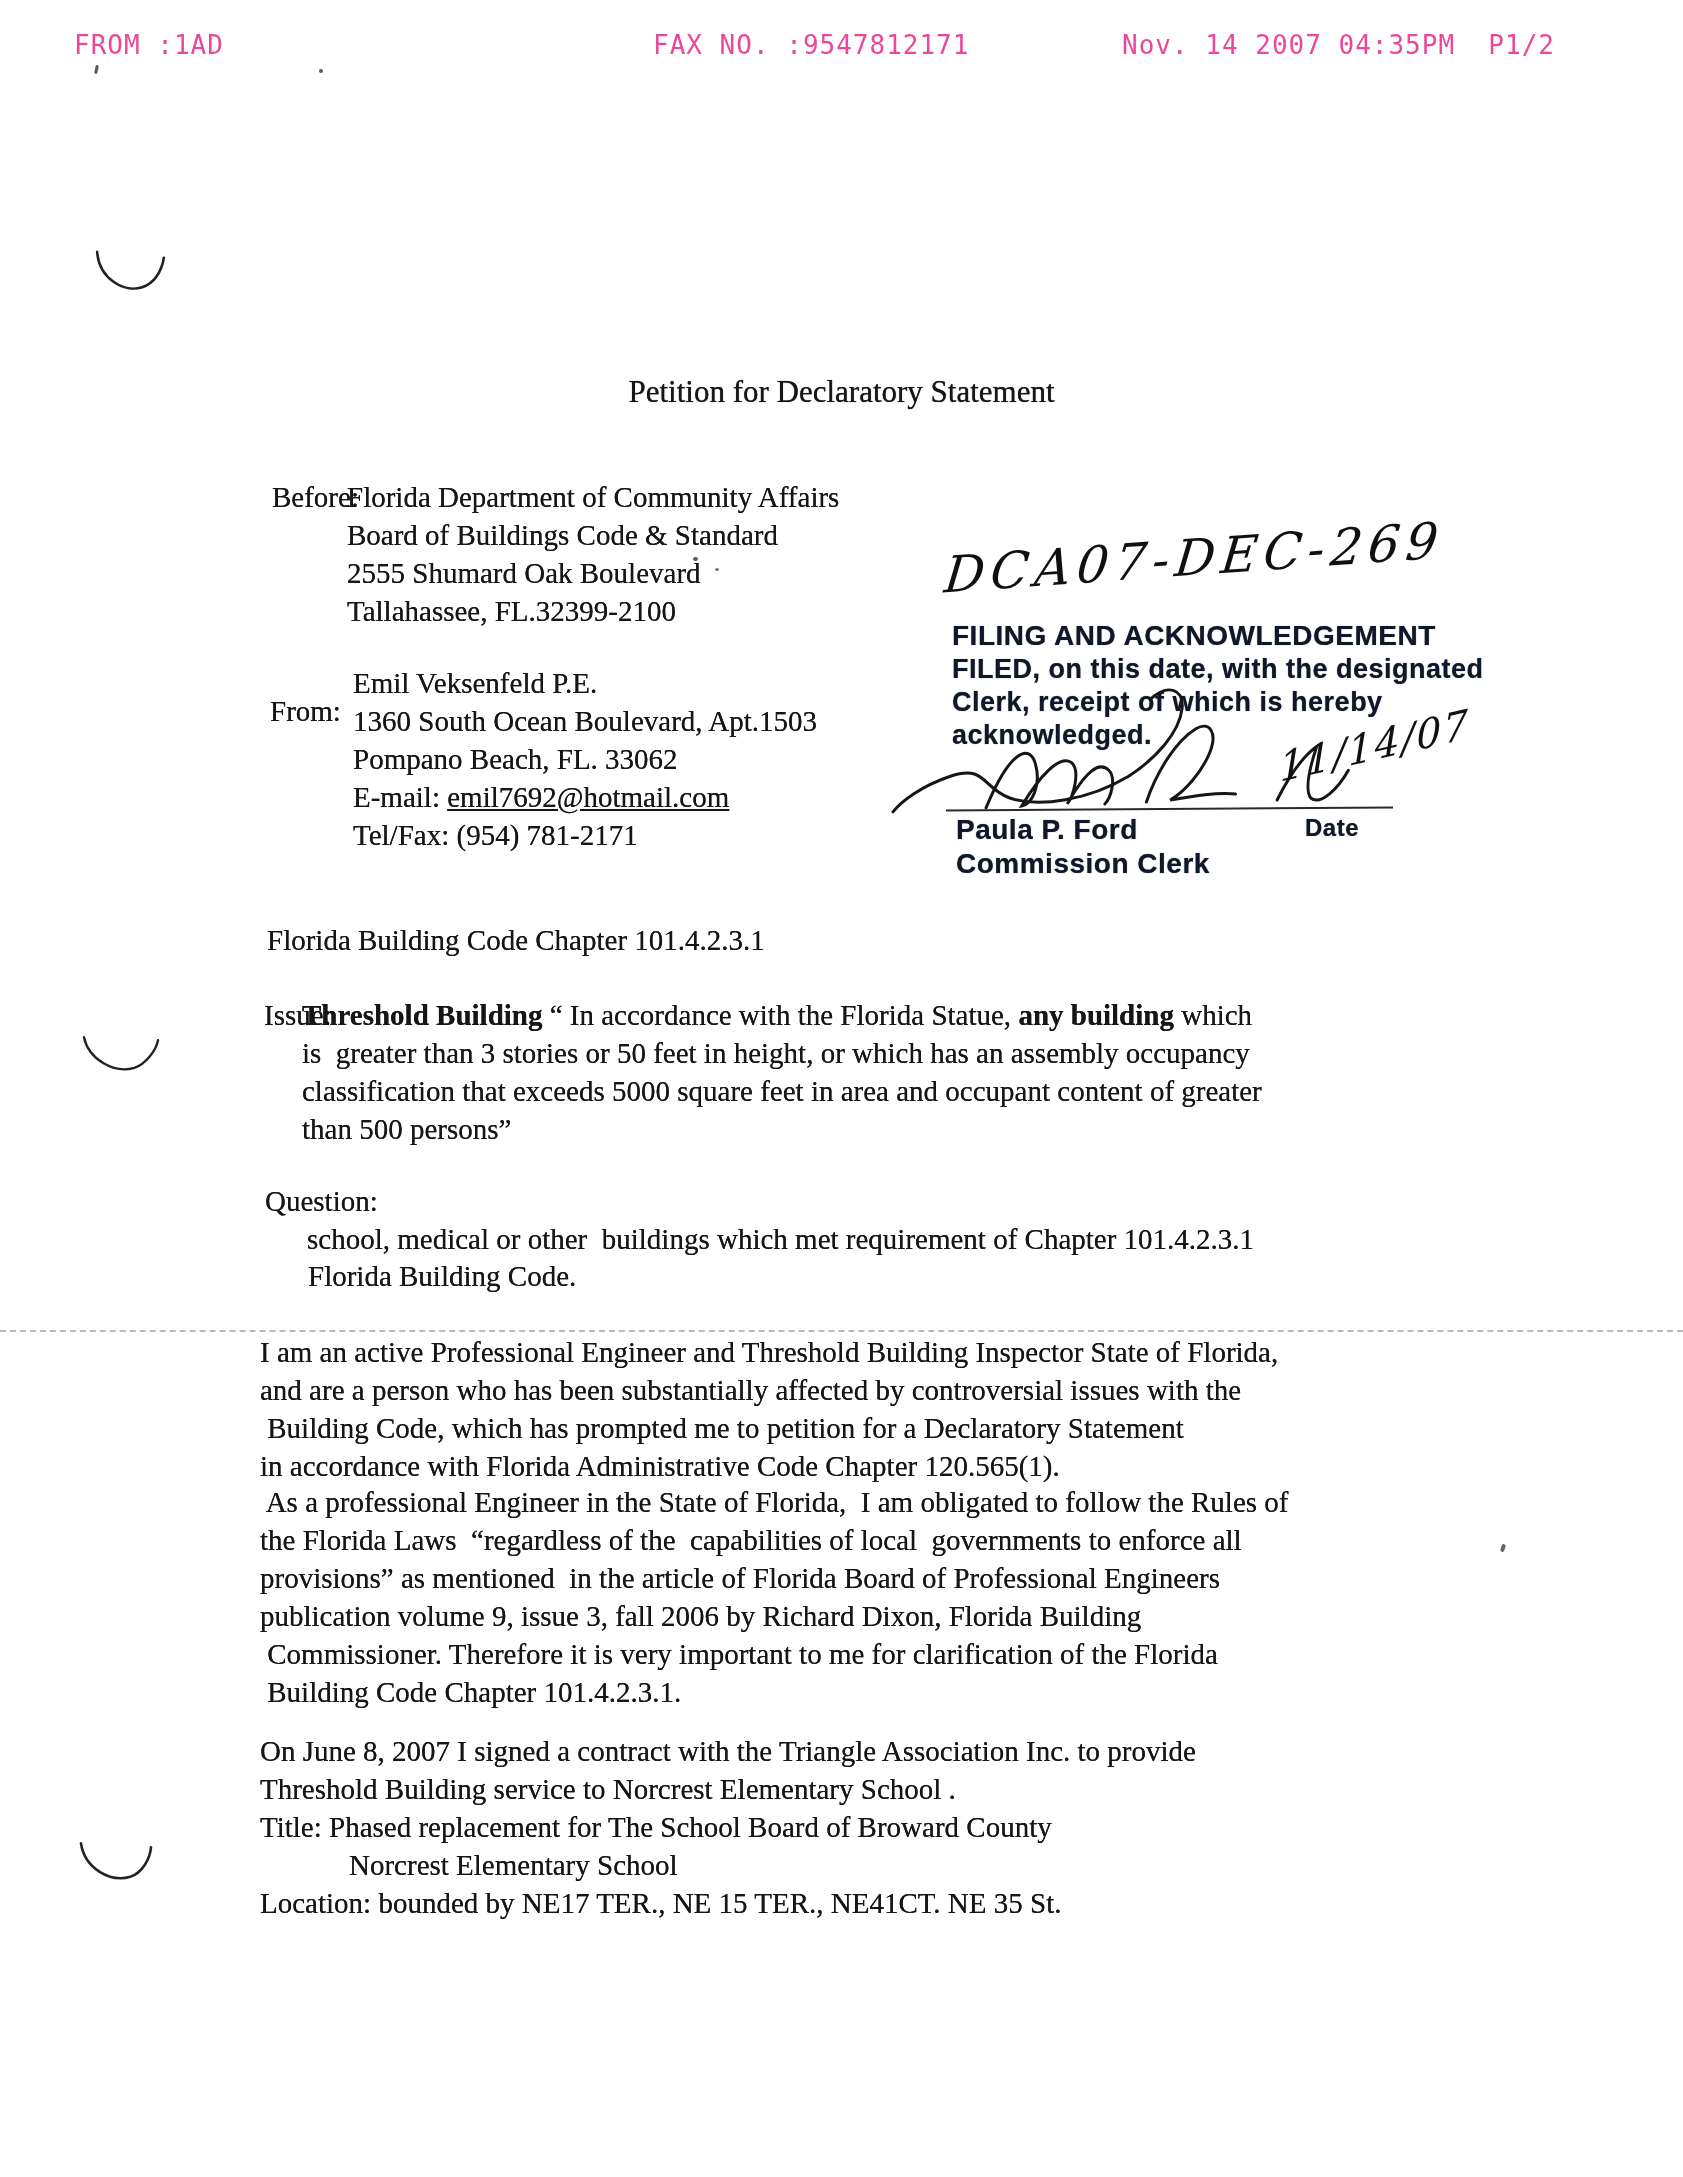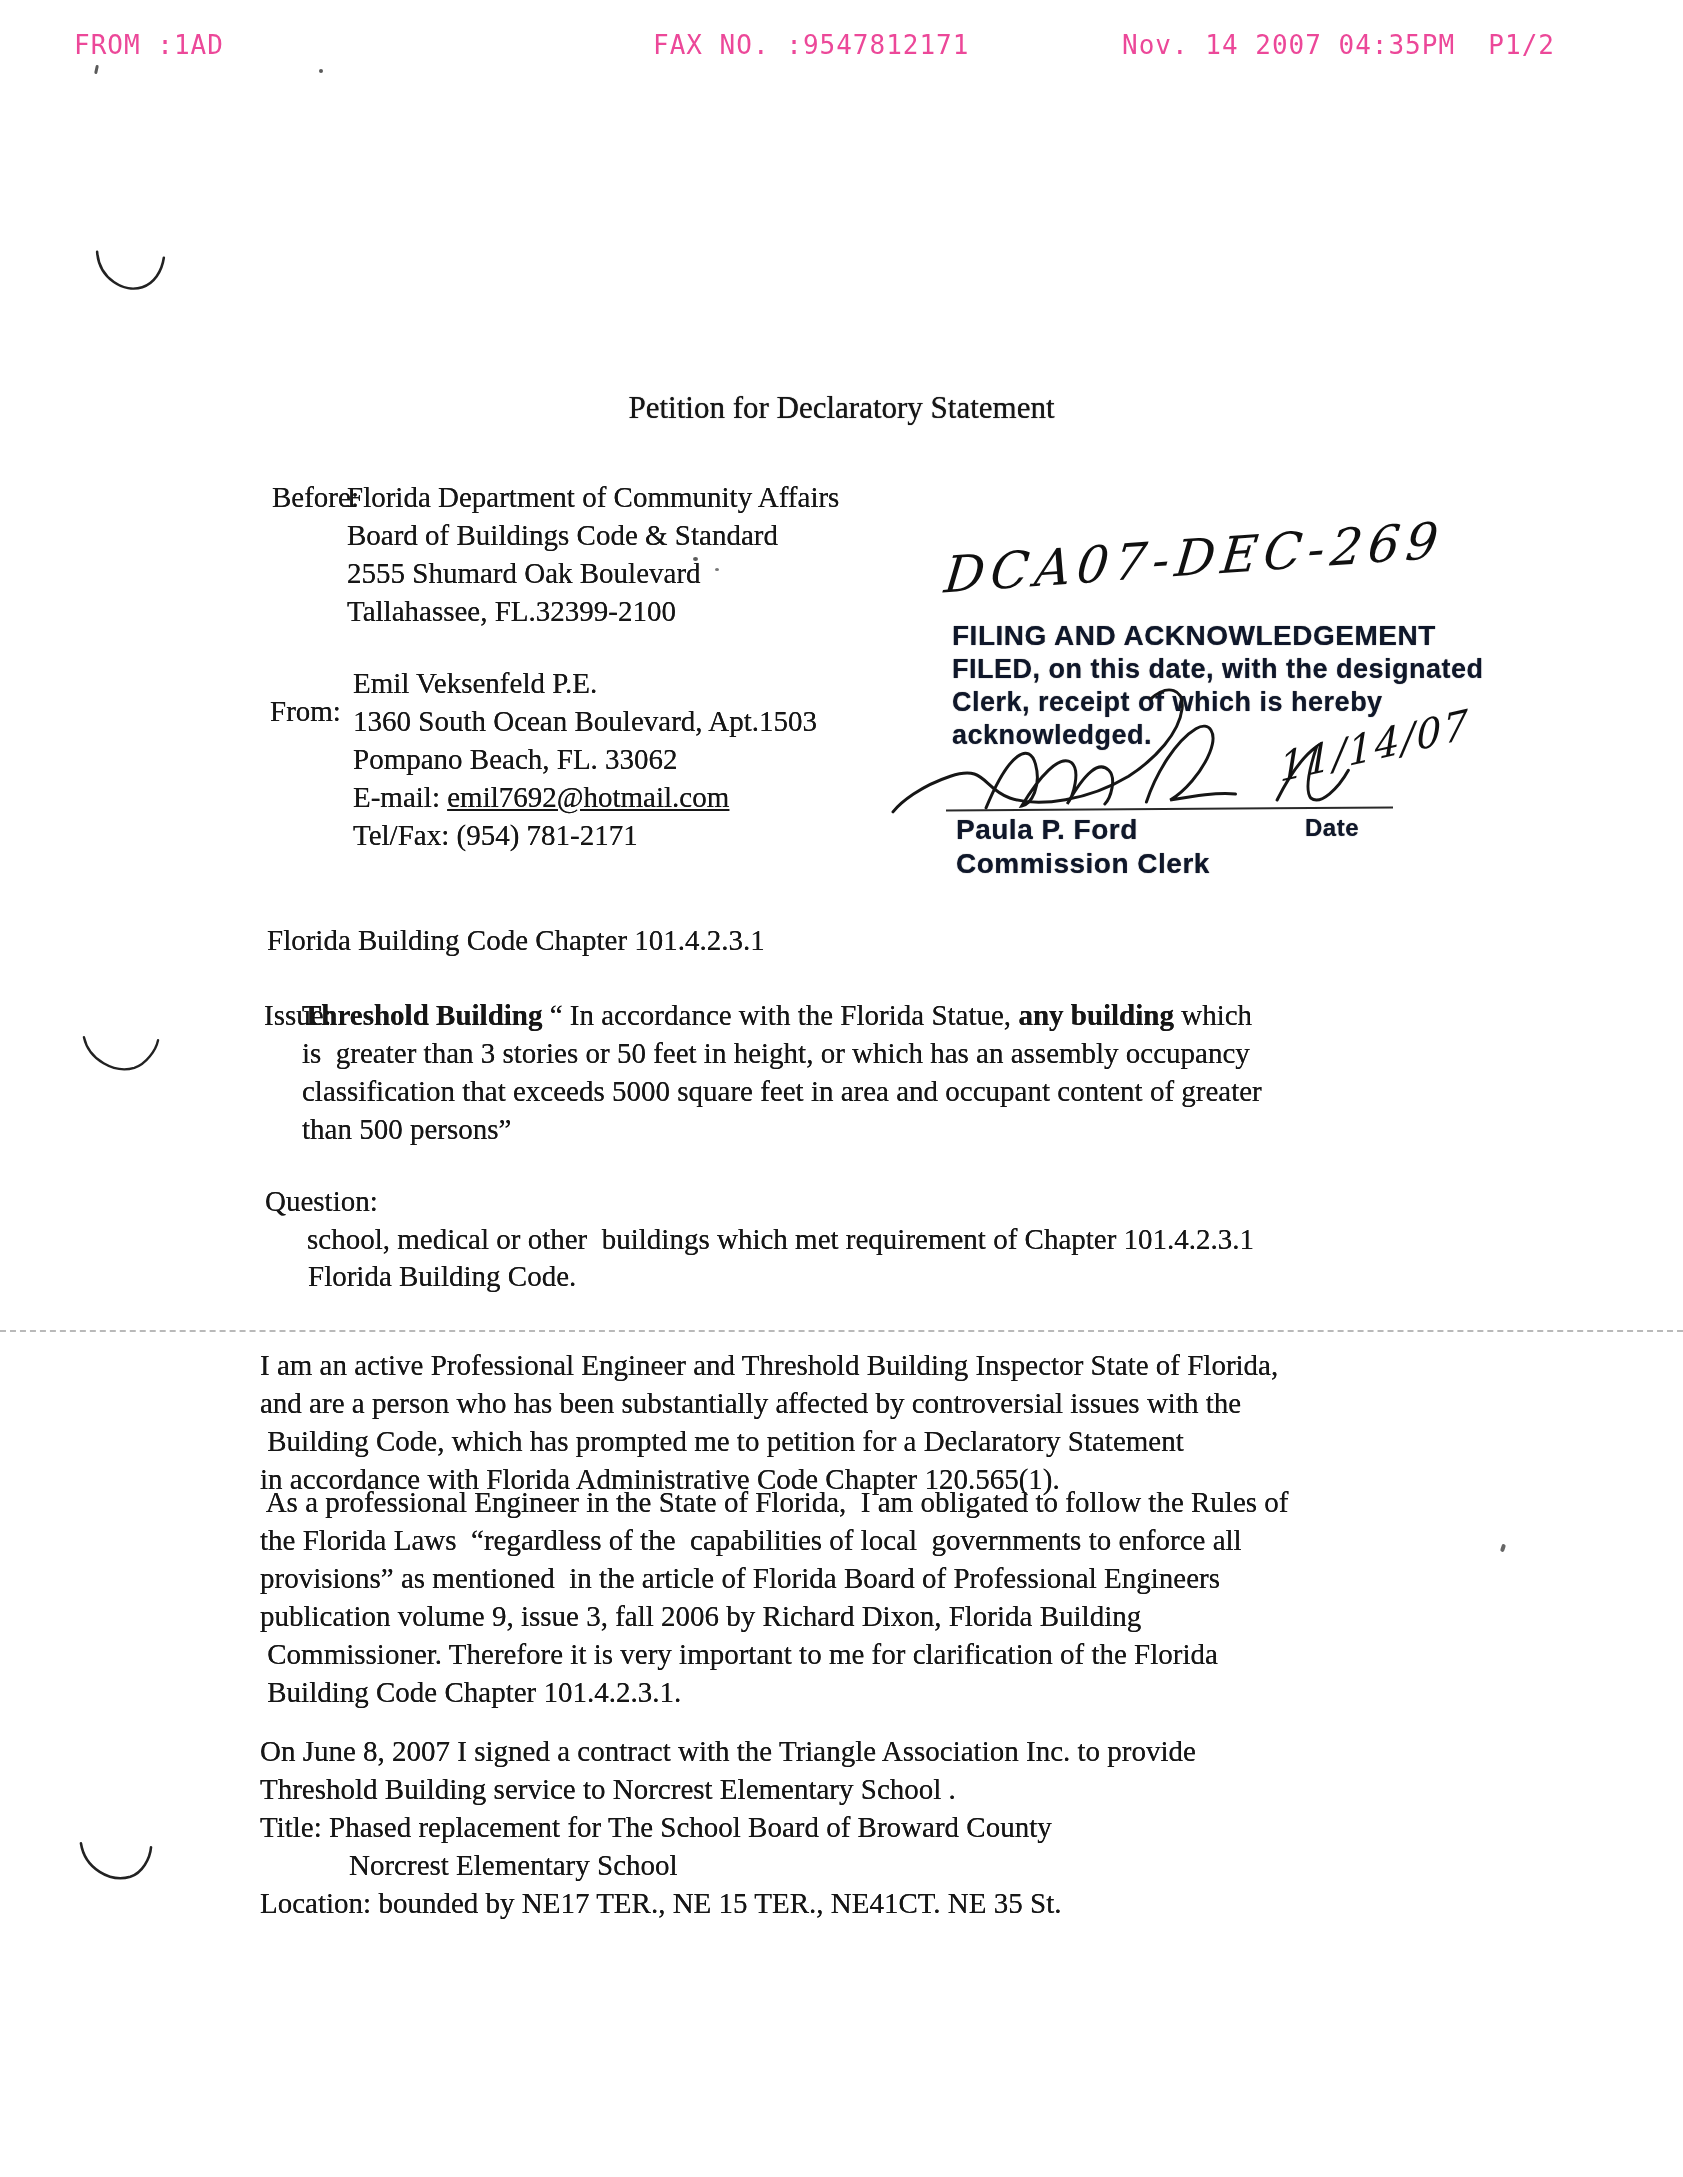--- a/index.html
+++ b/index.html
@@ -14,21 +14,21 @@
     position:absolute; font-family:"DejaVu Sans Mono", monospace;
     font-size:26px; color:#ec4899; white-space:pre; letter-spacing:1px;
   }
   
   .line { position:absolute; white-space:pre; line-height:38px; text-shadow:0 0 0.6px rgba(0,0,0,.85); }
   .block { position:absolute; }
   .block .bline { white-space:pre; line-height:38px; height:38px; text-shadow:0 0 0.6px rgba(0,0,0,.85); }
   .b { font-weight:bold; }
   .title {
     position:absolute; top:374px; left:0; width:1683px; text-align:center;
-    font-size:31px; text-shadow:0 0 0.8px rgba(0,0,0,.9);margin-top:16px;
+    font-size:31px; text-shadow:0 0 0.8px rgba(0,0,0,.9);
   }
   .underline { text-decoration:underline; }
   .indent { padding-left:89px; }
   
   .stamp {
     position:absolute; white-space:pre;
     font-family:"Liberation Sans", sans-serif; font-weight:bold;
     font-size:27px; color:#0f172a; letter-spacing:0.5px;
     text-shadow:0 0 1px rgba(0,0,0,.65);
   }
@@ -132,21 +132,21 @@
     <div class="bline">classification that exceeds 5000 square feet in area and occupant content of greater</div>
     <div class="bline">than 500 persons”</div>
   </div>
 
   <div class="line" style="left:265px; top:1182px;">Question:</div>
   <div class="line" style="left:307px; top:1220px;">school, medical or other  buildings which met requirement of Chapter 101.4.2.3.1</div>
   <div class="line" style="left:308px; top:1257px;">Florida Building Code.</div>
 
   <div class="divider"></div>
 
-  <div class="block" style="left:260px; top:1333px;margin-top:13px;">
+  <div class="block" style="left:260px; top:1333px;">
     <div class="bline">I am an active Professional Engineer and Threshold Building Inspector State of Florida,</div>
     <div class="bline">and are a person who has been substantially affected by controversial issues with the</div>
     <div class="bline"> Building Code, which has prompted me to petition for a Declaratory Statement</div>
     <div class="bline">in accordance with Florida Administrative Code Chapter 120.565(1).</div>
   </div>
 
   <div class="block" style="left:260px; top:1483px;">
     <div class="bline"> As a professional Engineer in the State of Florida,  I am obligated to follow the Rules of</div>
     <div class="bline">the Florida Laws  “regardless of the  capabilities of local  governments to enforce all</div>
     <div class="bline">provisions” as mentioned  in the article of Florida Board of Professional Engineers</div>

